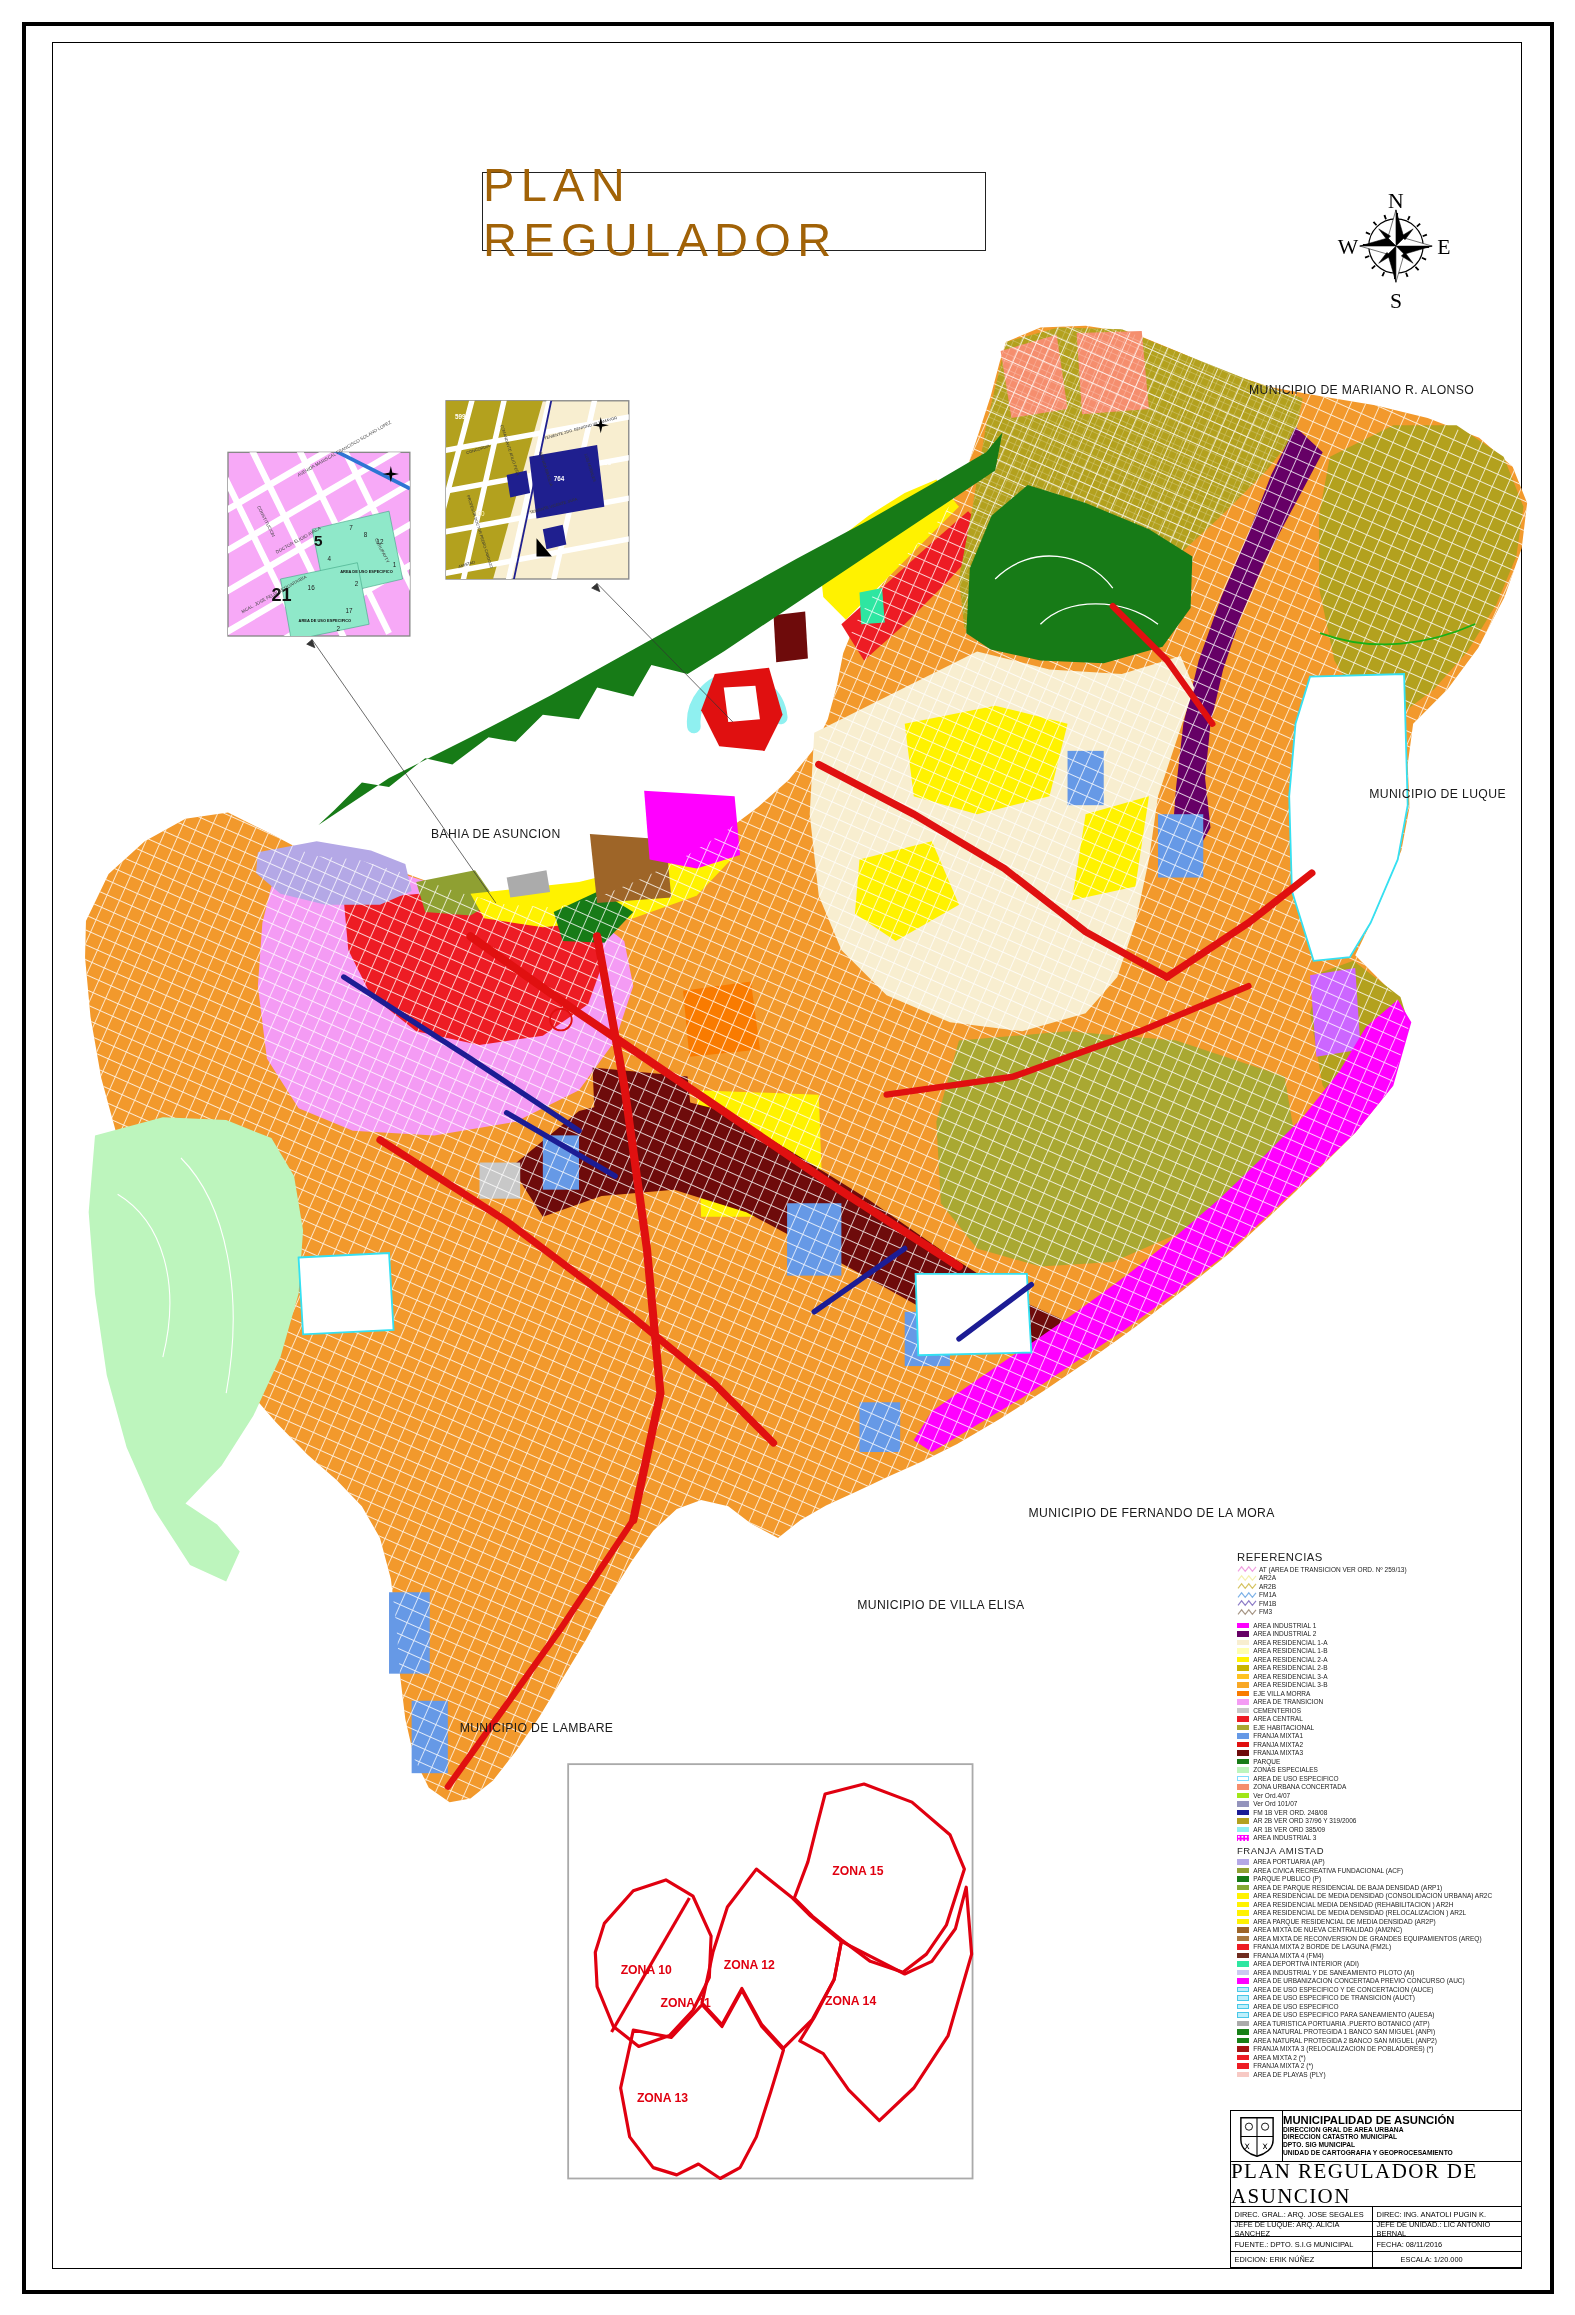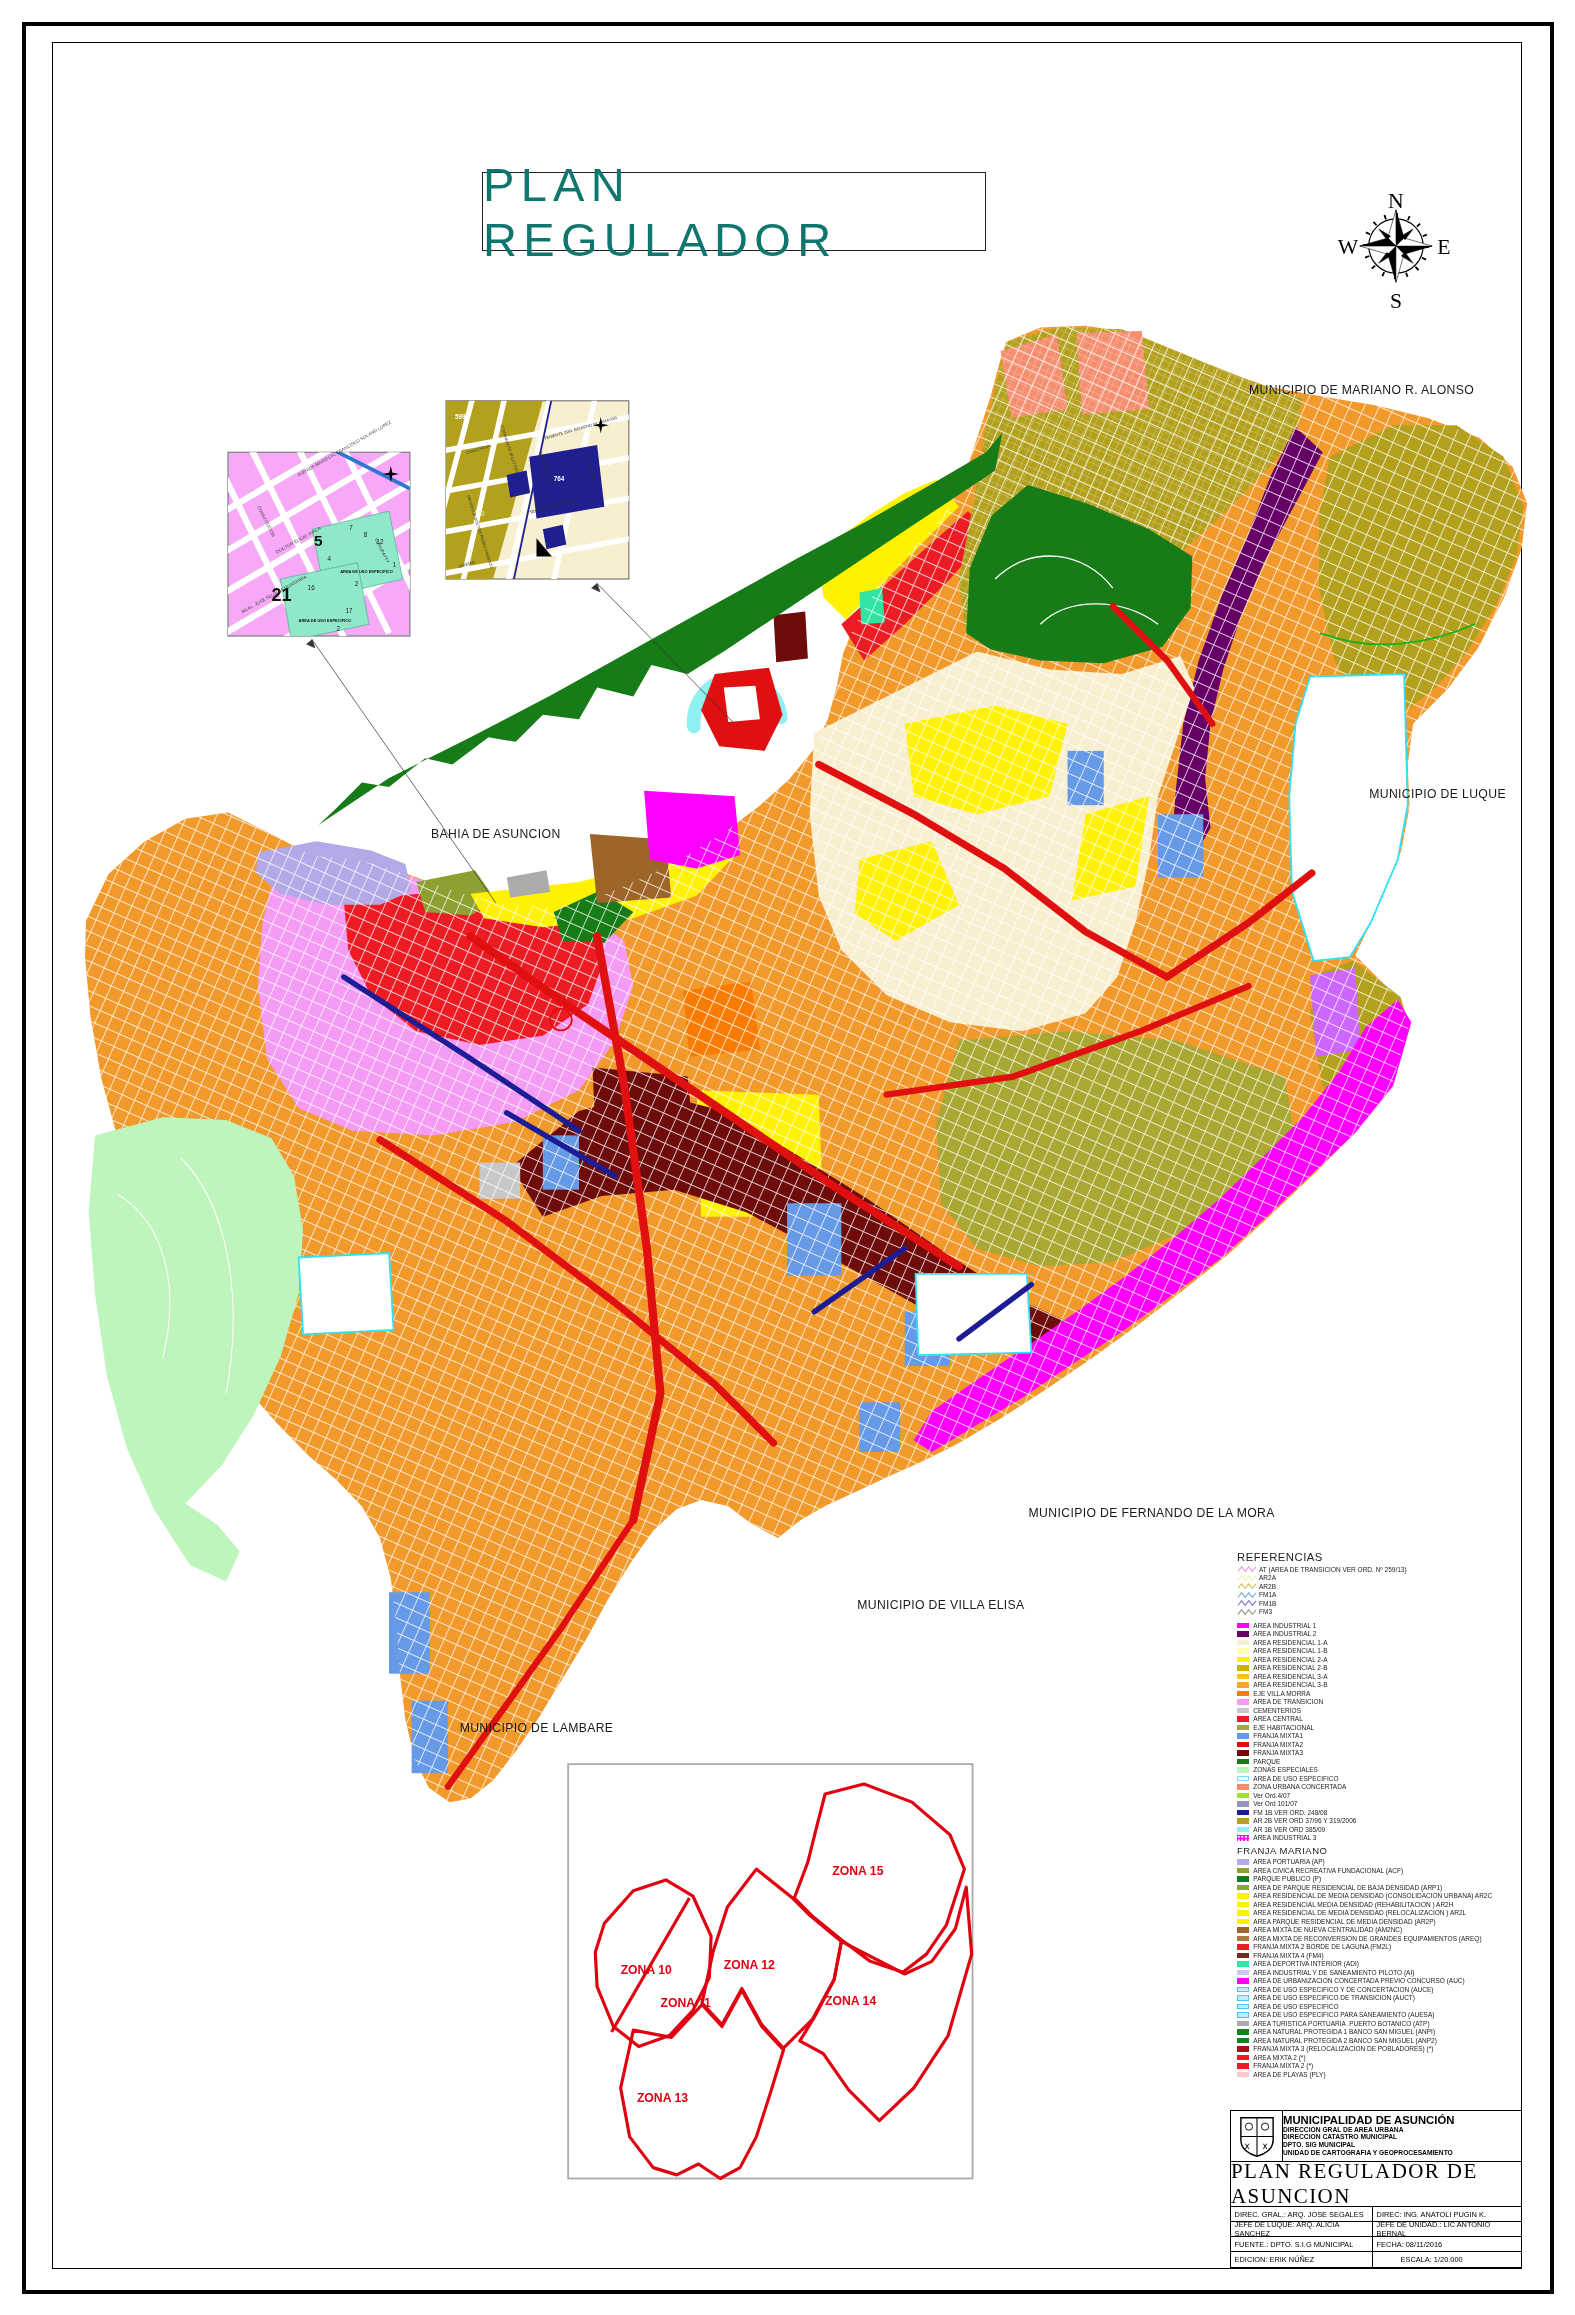--- a/index.html
+++ b/index.html
@@ -6,21 +6,21 @@
   body{width:1576px;height:2316px;position:relative;background:#fff;
        font-family:"Liberation Sans",sans-serif;overflow:hidden;}
   .outer-border{position:absolute;left:22px;top:22px;width:1532px;height:2272px;
        border:4.5px solid #000;box-sizing:border-box;}
   .inner-frame{position:absolute;left:52px;top:42px;width:1470px;height:2227px;
        border:1.4px solid #000;box-sizing:border-box;}
   .map-svg{position:absolute;left:0;top:0;}
   .title-box{position:absolute;left:482px;top:172px;width:504px;height:79px;
        border:1.8px solid #222;box-sizing:border-box;background:#fff;
        display:flex;align-items:center;justify-content:center;}
-  .title-box span{font-size:47px;letter-spacing:6.3px;color:#0f766e;}
+  .title-box span{font-size:47px;letter-spacing:6.3px;color:#a16207;}
   
   .legend{position:absolute;left:1237px;top:1551px;width:286px;color:#222;}
   .legend-title{font-size:11.3px;letter-spacing:0.5px;margin-bottom:1.8px;}
   .lrow{display:flex;align-items:center;height:8.5px;}
   .zz{width:22px;flex:none;display:flex;align-items:center;}
   .sw{width:11.8px;height:5.8px;margin-right:4.5px;flex:none;box-sizing:border-box;}
   .ltxt{font-size:6.5px;white-space:nowrap;}
   .legend-gap{height:5.4px;}
   .costera-title{font-size:9.5px;letter-spacing:0.5px;margin:2.7px 0 1.8px 0;}
   
@@ -438,21 +438,21 @@
       </div>
       <div class="lrow">
         <span class="sw" style="background-color:#8FF0F0;"></span>
         <span class="ltxt">AR 1B VER ORD 385/09</span>
       </div>
       <div class="lrow">
         <span class="sw" style="background-color:#FF00FF;background-image:radial-gradient(#fff 0.8px, rgba(0,0,0,0) 0.9px);background-size:3.6px 3.6px;"></span>
         <span class="ltxt">AREA INDUSTRIAL 3</span>
       </div>
     </div>
-  <div class="costera-title">FRANJA MARIANO</div>
+  <div class="costera-title">FRANJA AMISTAD</div>
   <div id="legend-costera-items">
       <div class="lrow">
         <span class="sw" style="background-color:#B4A8E6;"></span>
         <span class="ltxt">AREA PORTUARIA (AP)</span>
       </div>
       <div class="lrow">
         <span class="sw" style="background-color:#8FA032;"></span>
         <span class="ltxt">AREA CIVICA RECREATIVA FUNDACIONAL (ACF)</span>
       </div>
       <div class="lrow">

